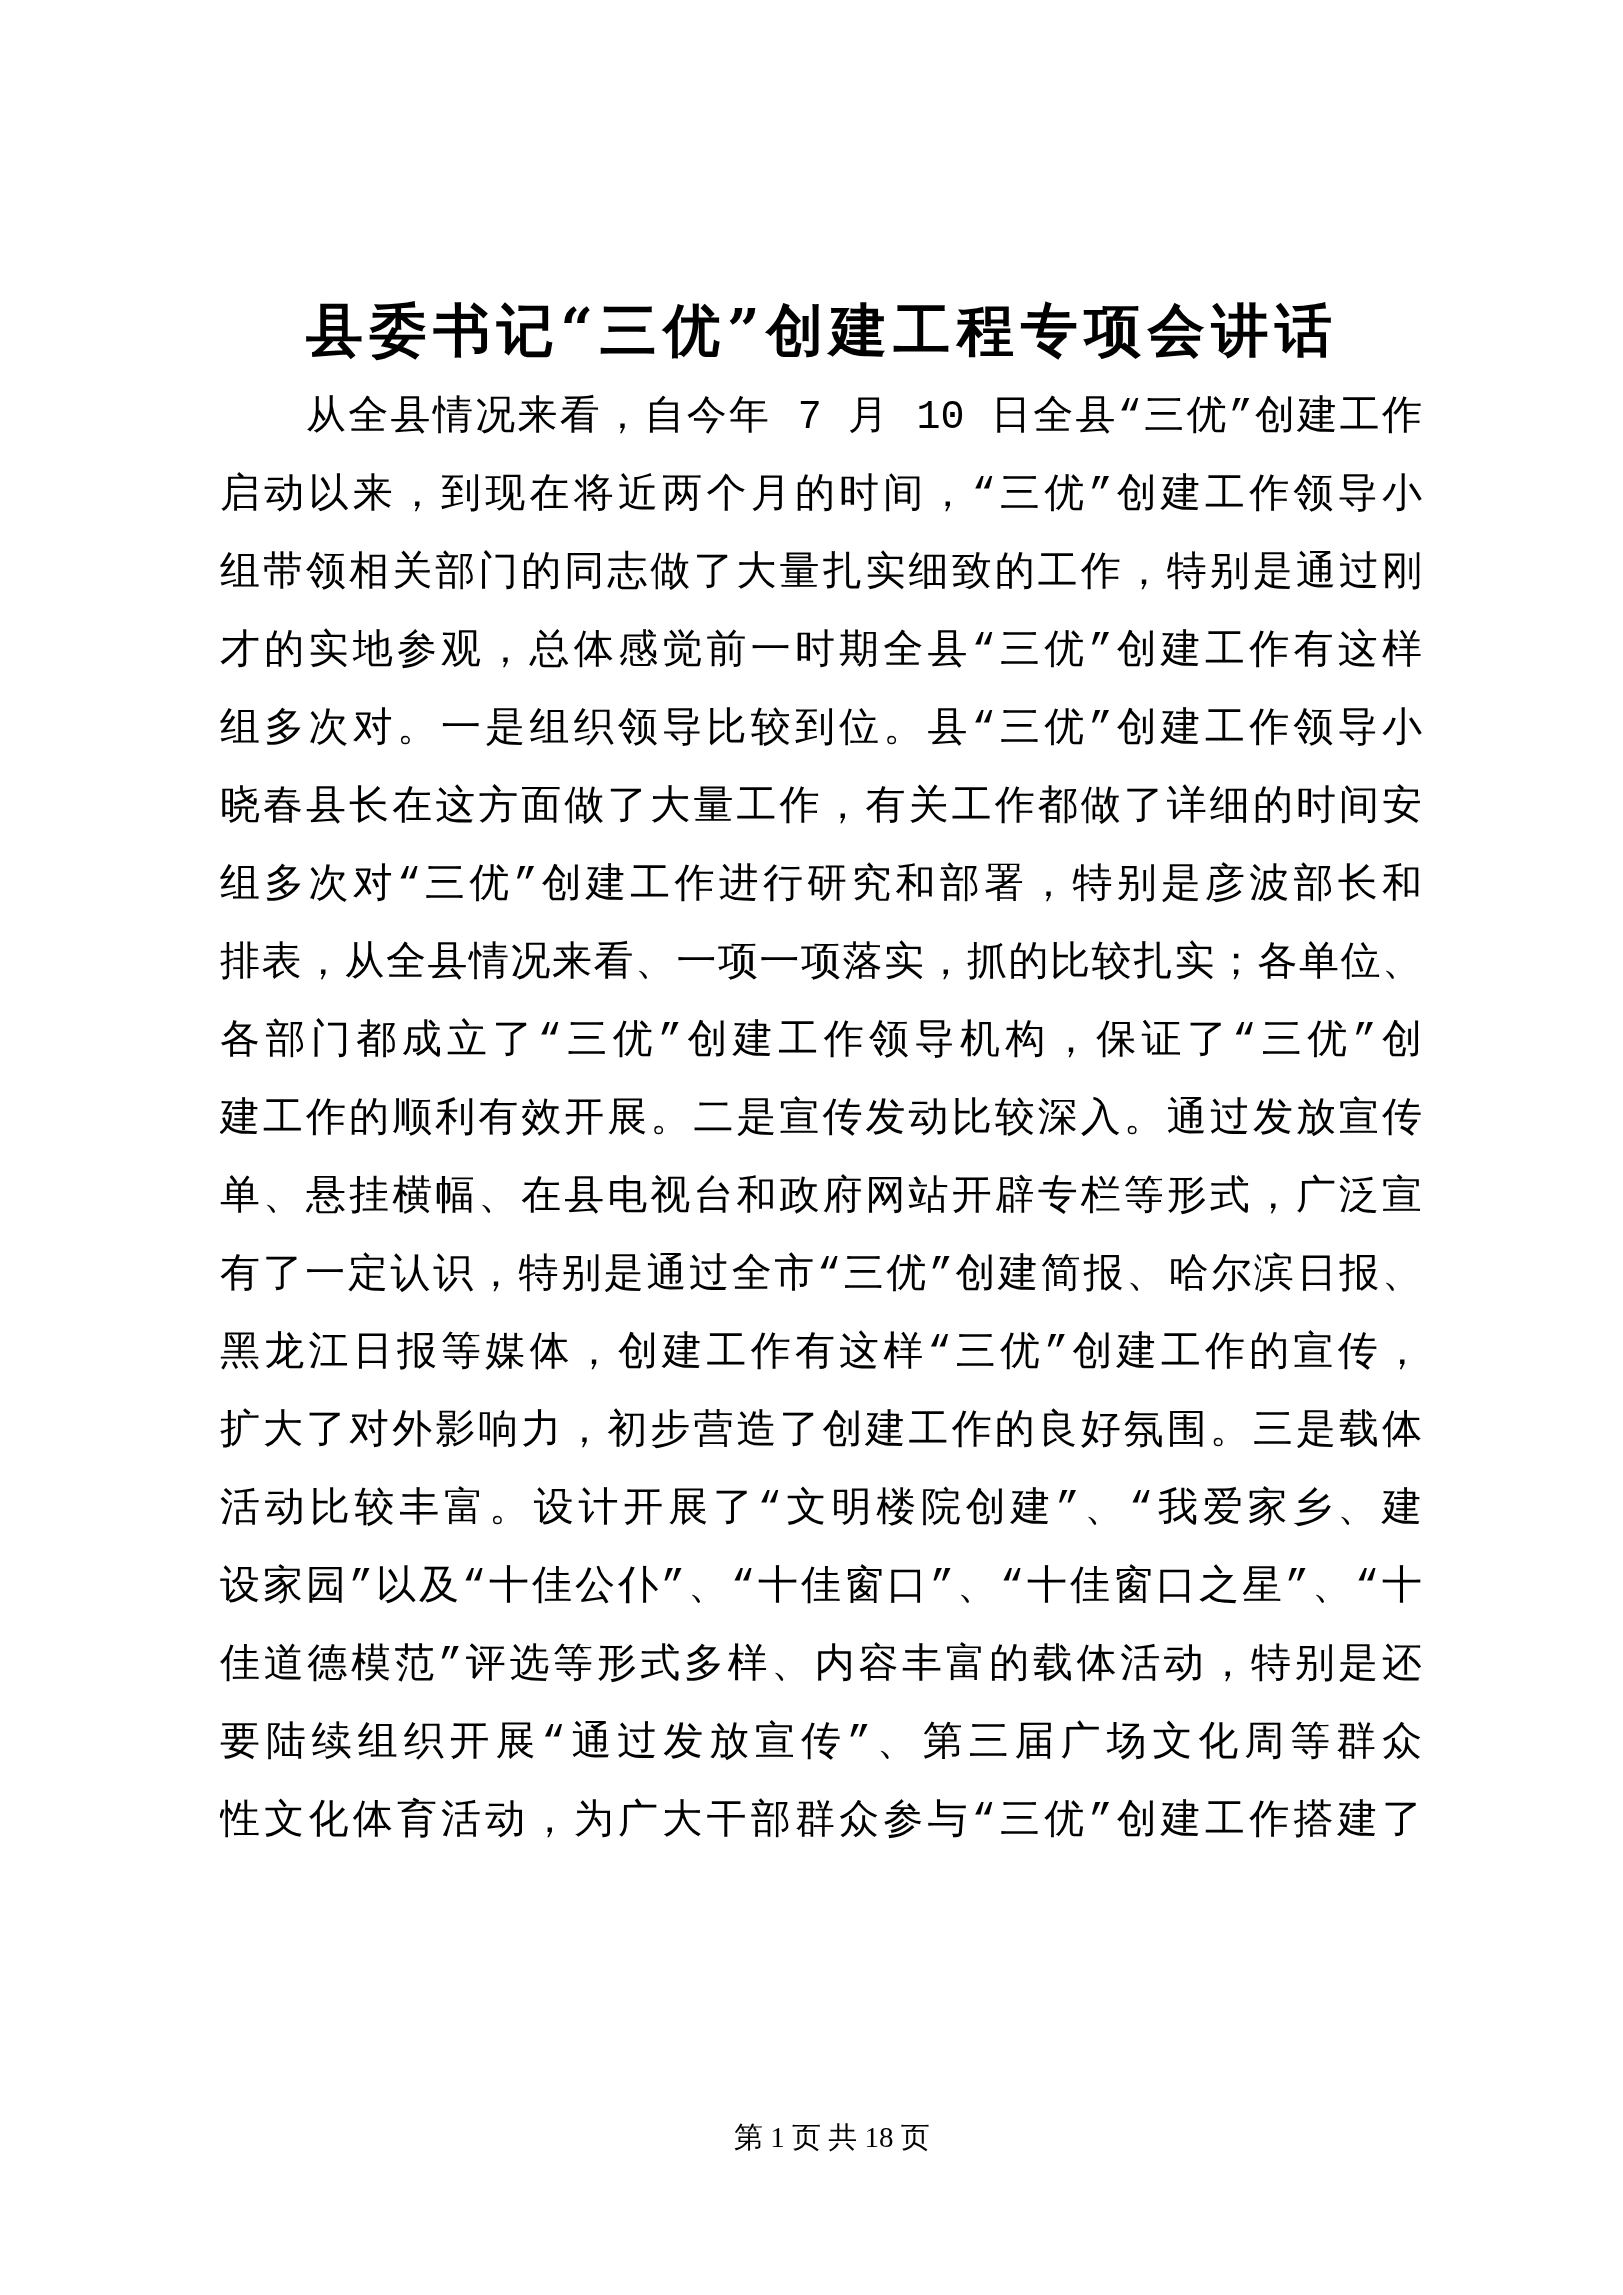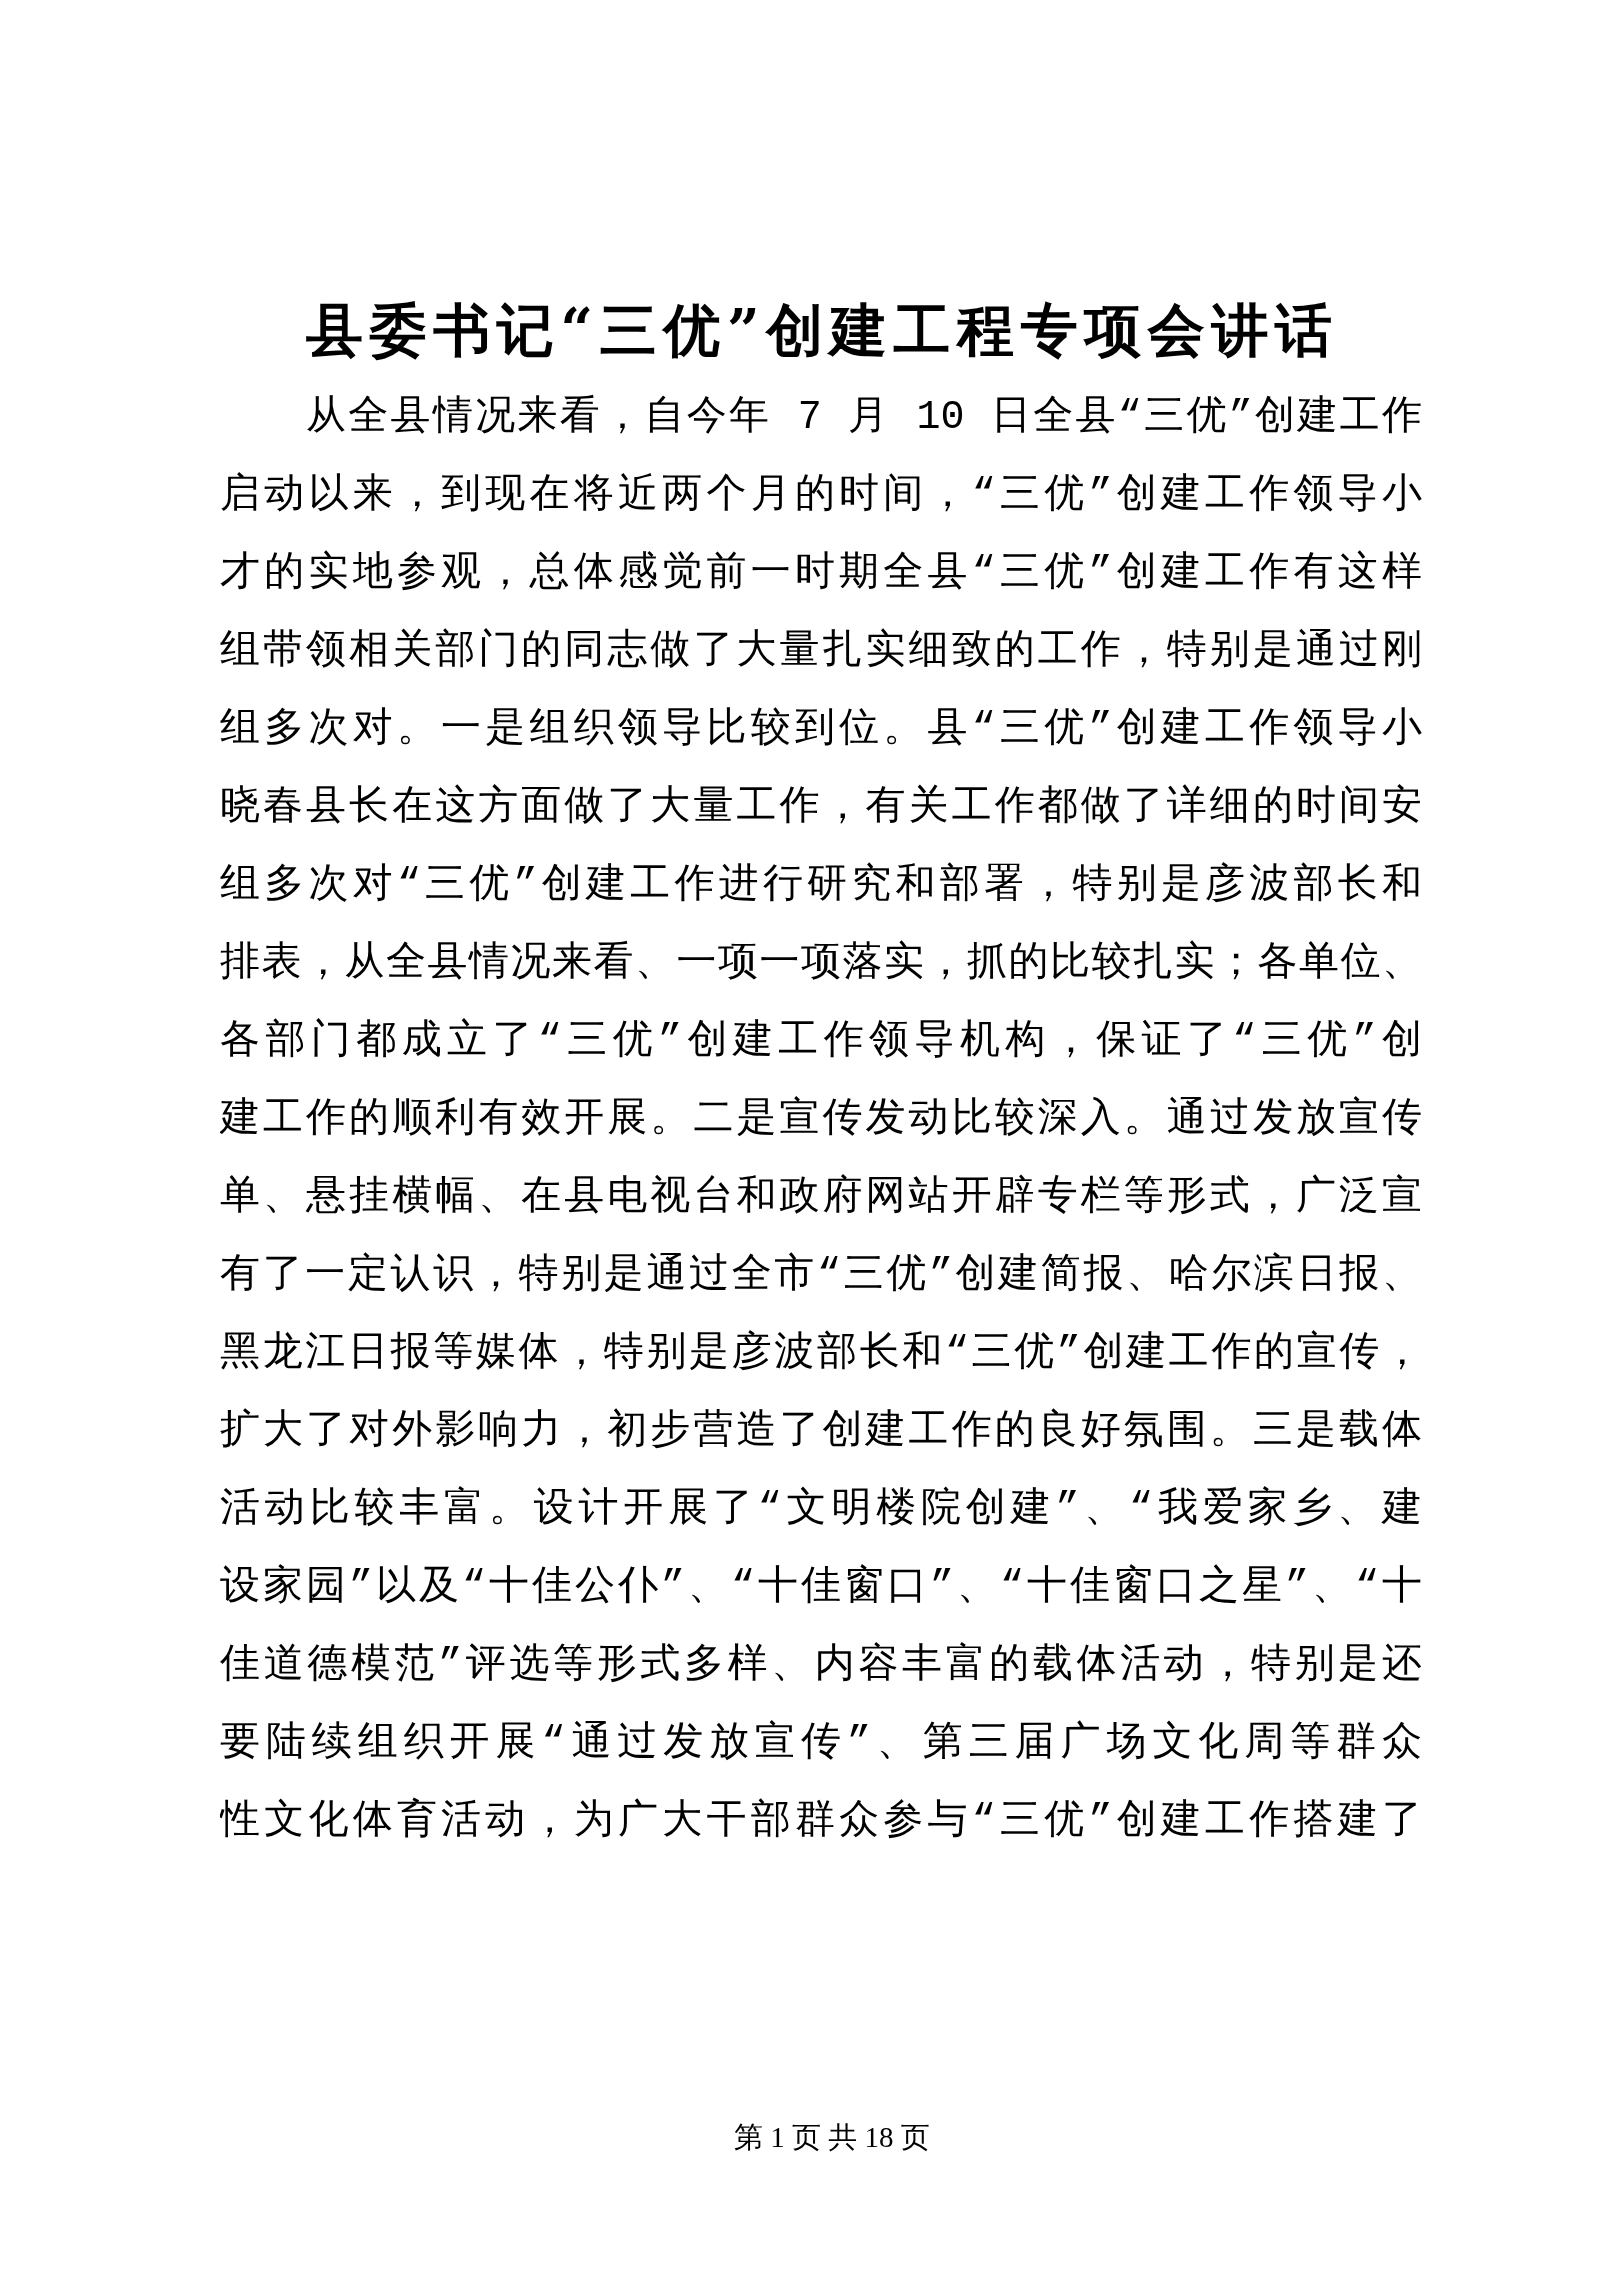--- a/index.html
+++ b/index.html
@@ -28,31 +28,31 @@
 </style>
 </head>
 <body>
 
 <div class="page">
   <div class="title">县委书记“三优”创建工程专项会讲话</div>
 
   <div class="body-text">
     <span class="line indent">从全县情况来看，自今年 7 月 10 日全县“三优”创建工作</span>
     <span class="line">启动以来，到现在将近两个月的时间，“三优”创建工作领导小</span>
+    <span class="line">组带领相关部门的同志做了大量扎实细致的工作，特别是通过刚</span>
     <span class="line">才的实地参观，总体感觉前一时期全县“三优”创建工作有这样</span>
-    <span class="line">组带领相关部门的同志做了大量扎实细致的工作，特别是通过刚</span>
     <span class="line">组多次对。一是组织领导比较到位。县“三优”创建工作领导小</span>
     <span class="line">晓春县长在这方面做了大量工作，有关工作都做了详细的时间安</span>
     <span class="line">组多次对“三优”创建工作进行研究和部署，特别是彦波部长和</span>
     <span class="line">排表，从全县情况来看、一项一项落实，抓的比较扎实；各单位、</span>
     <span class="line">各部门都成立了“三优”创建工作领导机构，保证了“三优”创</span>
     <span class="line">建工作的顺利有效开展。二是宣传发动比较深入。通过发放宣传</span>
     <span class="line">单、悬挂横幅、在县电视台和政府网站开辟专栏等形式，广泛宣</span>
     <span class="line">有了一定认识，特别是通过全市“三优”创建简报、哈尔滨日报、</span>
-    <span class="line">黑龙江日报等媒体，特别是彦波部长和“三优”创建工作的宣传，</span>
+    <span class="line">黑龙江日报等媒体，创建工作有这样“三优”创建工作的宣传，</span>
     <span class="line">扩大了对外影响力，初步营造了创建工作的良好氛围。三是载体</span>
     <span class="line">活动比较丰富。设计开展了“文明楼院创建”、“我爱家乡、建</span>
     <span class="line">设家园”以及“十佳公仆”、“十佳窗口”、“十佳窗口之星”、“十</span>
     <span class="line">佳道德模范”评选等形式多样、内容丰富的载体活动，特别是还</span>
     <span class="line">要陆续组织开展“通过发放宣传”、第三届广场文化周等群众</span>
     <span class="line">性文化体育活动，为广大干部群众参与“三优”创建工作搭建了</span>
   </div>
 
   <div class="footer">第 1 页  共 18 页</div>
 </div>

